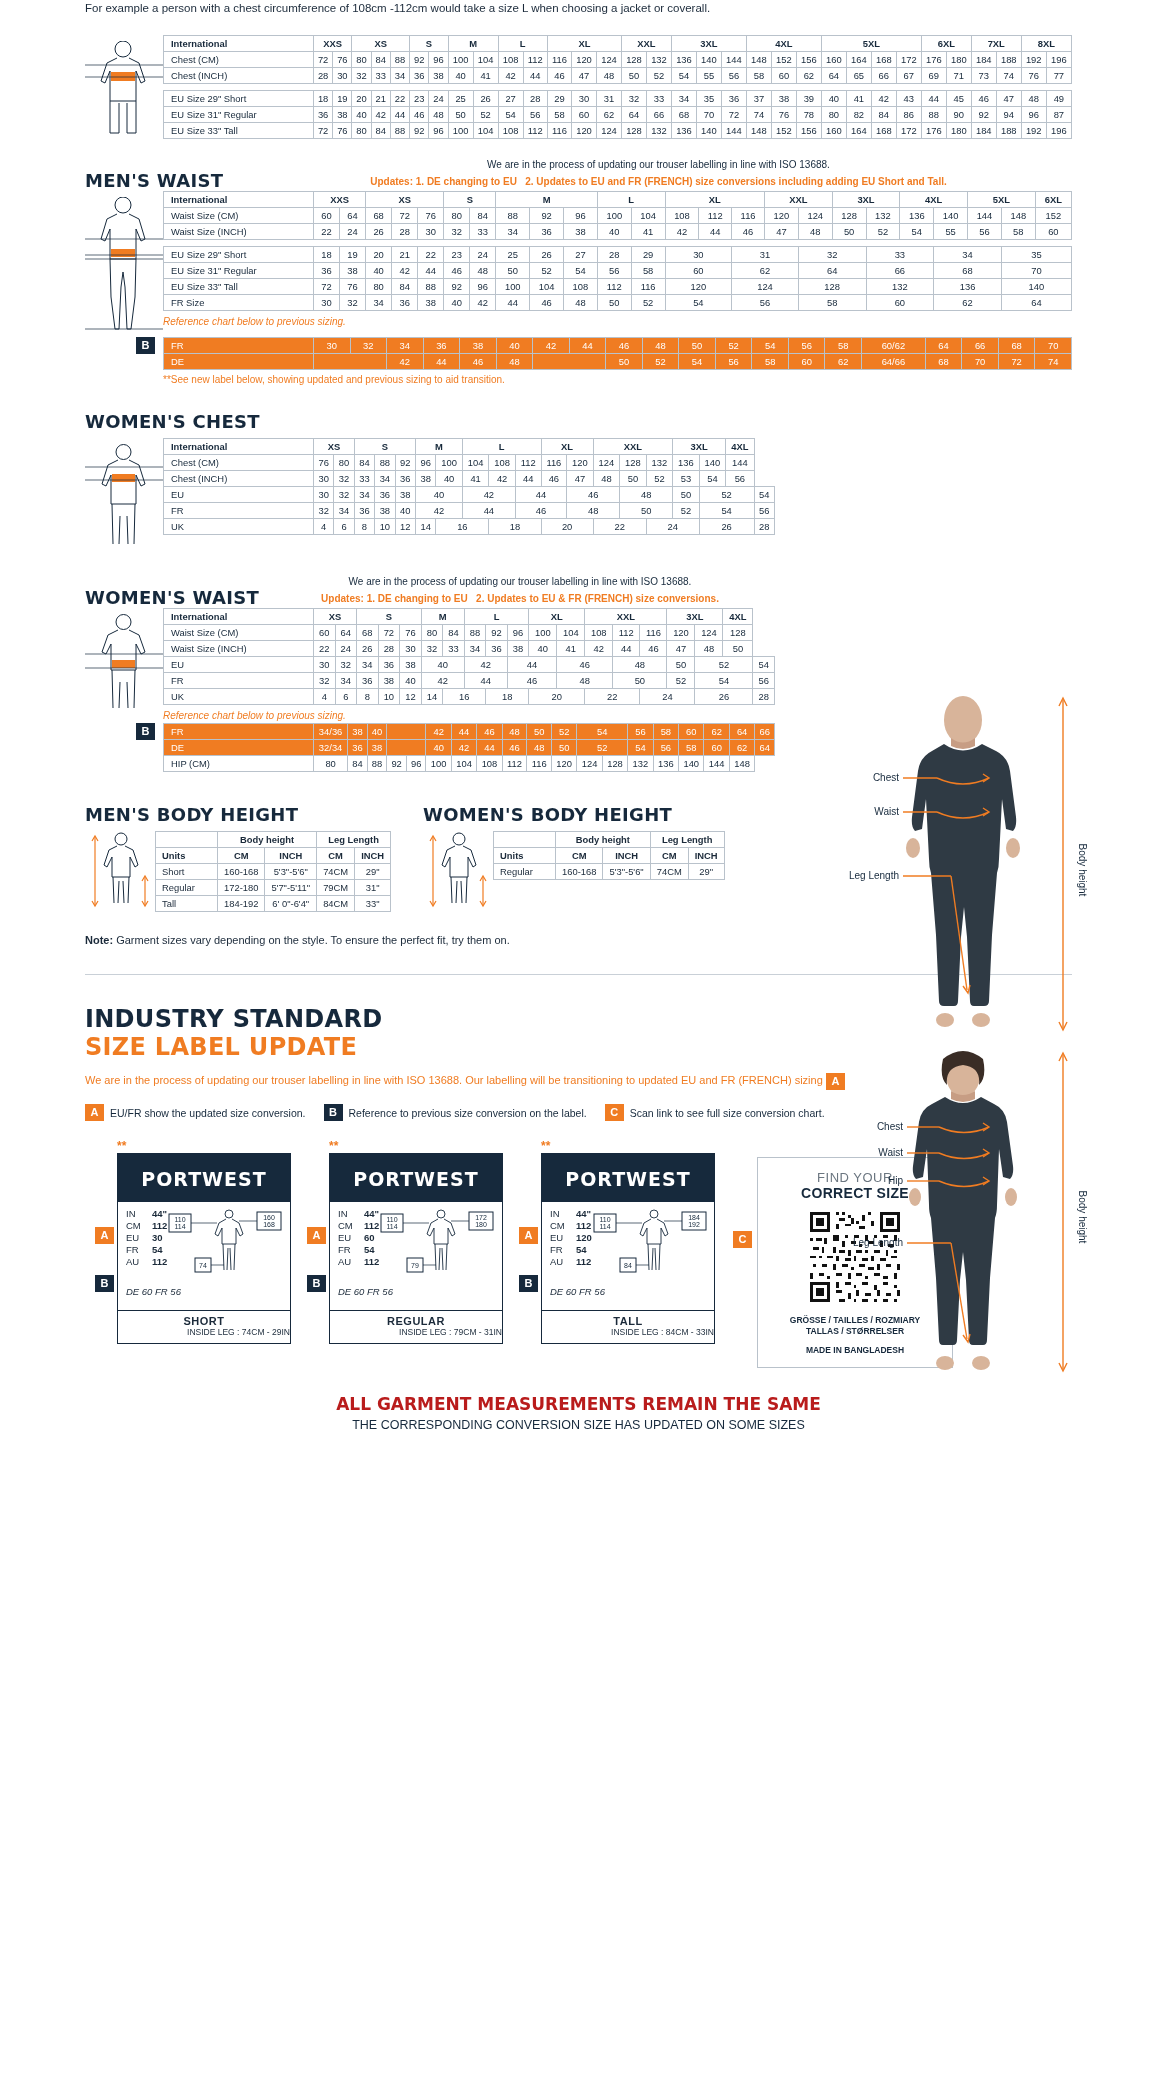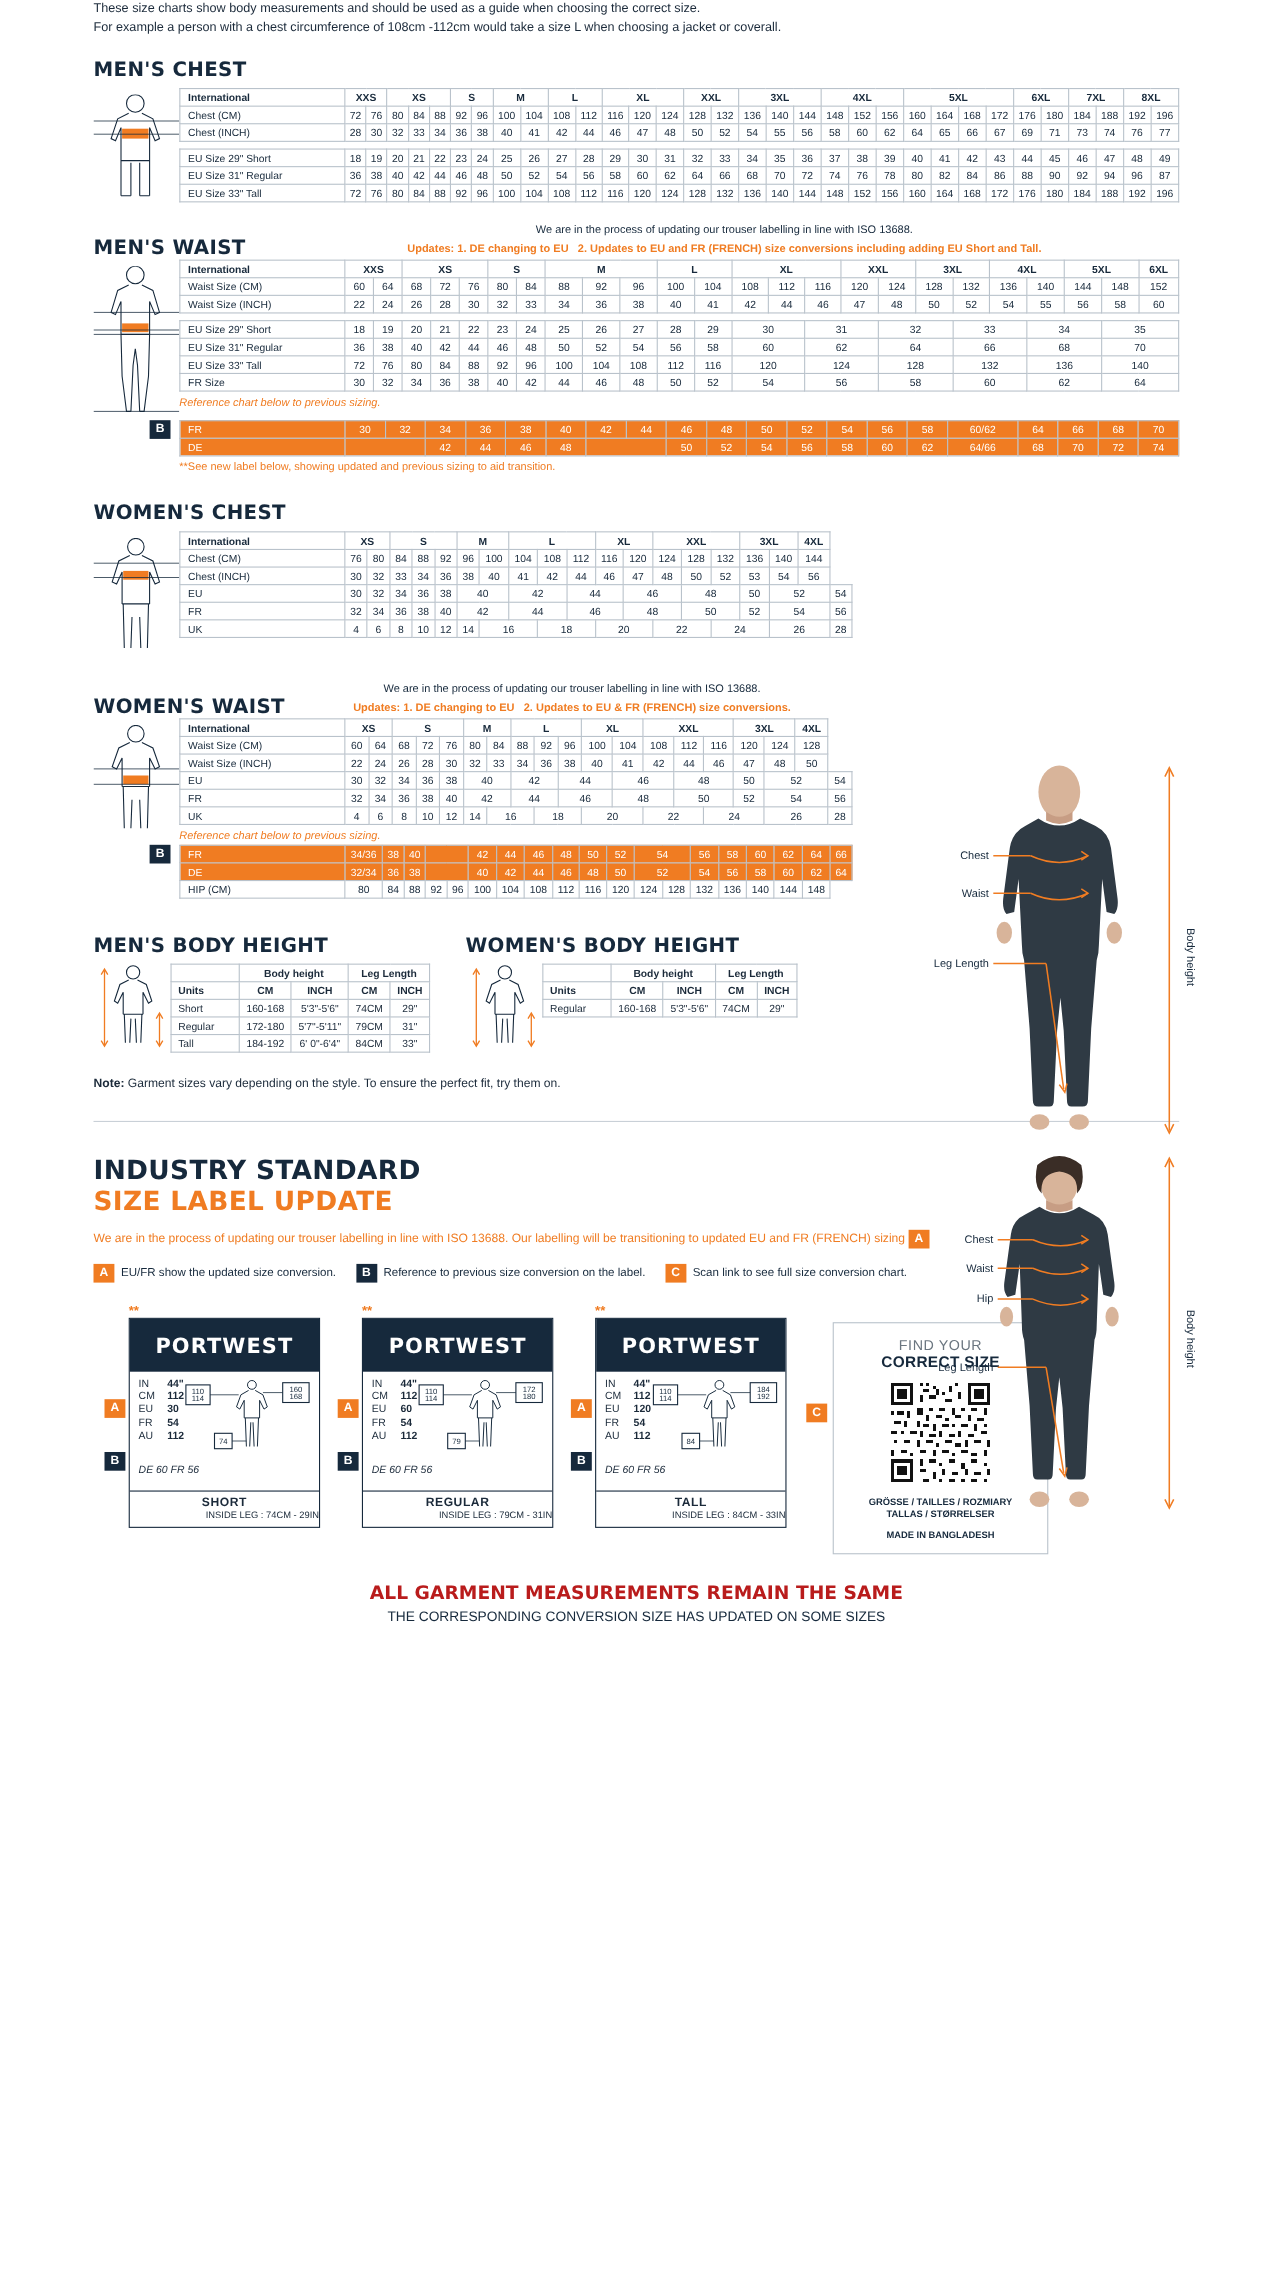--- a/index.html
+++ b/index.html
@@ -141,25 +141,23 @@
 
   svg { display:block; }
 </style>
 </head>
 <body>
 
 <div class="page">
   <div class="inner">
 
     <div class="intro">
-      <div>These size charts show body measurements and should be used as a guide when choosing the correct size.</div>
       <div>For example a person with a chest circumference of 108cm -112cm would take a size L when choosing a jacket or coverall.</div>
     </div>
 
-    <h2 class="section">MEN'S CHEST</h2>
     <div class="chart-block">
       <div class="figure-col">
         <svg width="78" height="96" viewBox="0 0 78 96">
           <g stroke="#16293c" stroke-width="1" fill="none">
             <path d="M30 8 a8 8 0 1 1 16 0 a8 8 0 1 1 -16 0"></path>
             <path d="M32 17 L22 22 L16 40 L20 42 L25 30 L25 60 L25 92 M51 92 L51 60 L51 30 L56 42 L60 40 L54 22 L44 17"></path>
             <path d="M25 60 L51 60"></path>
             <path d="M25 92 L34 92 M42 92 L51 92"></path>
             <path d="M34 92 L34 62 M42 92 L42 62"></path>
           </g>

